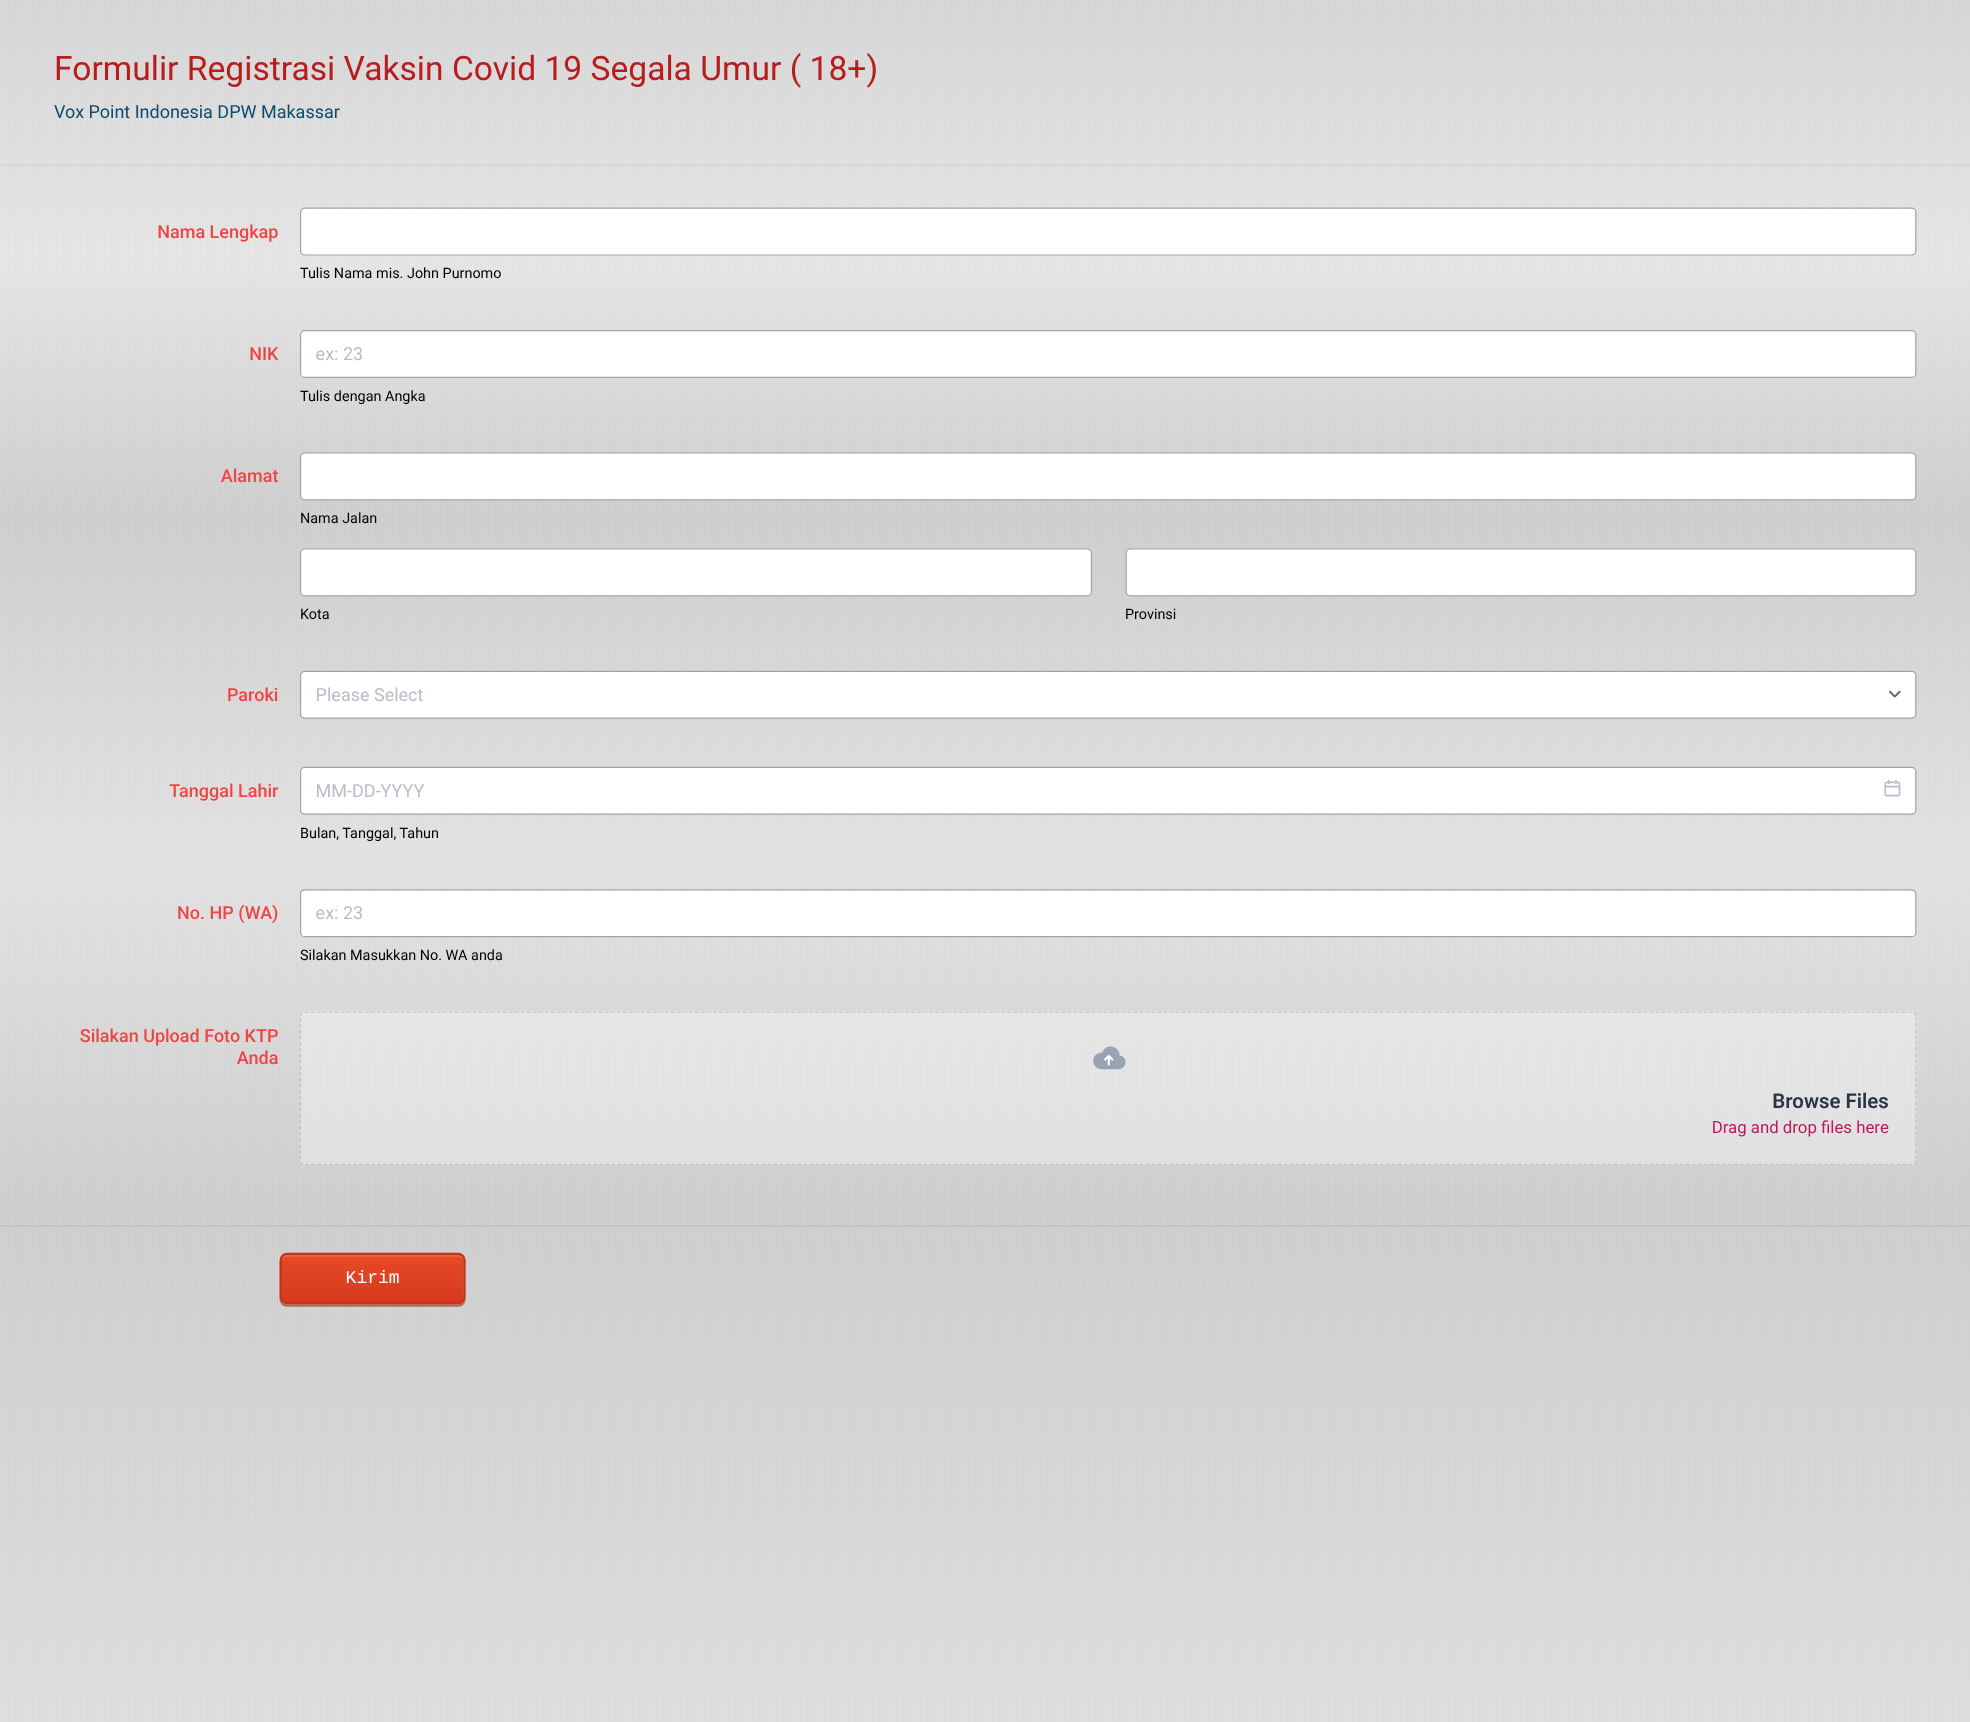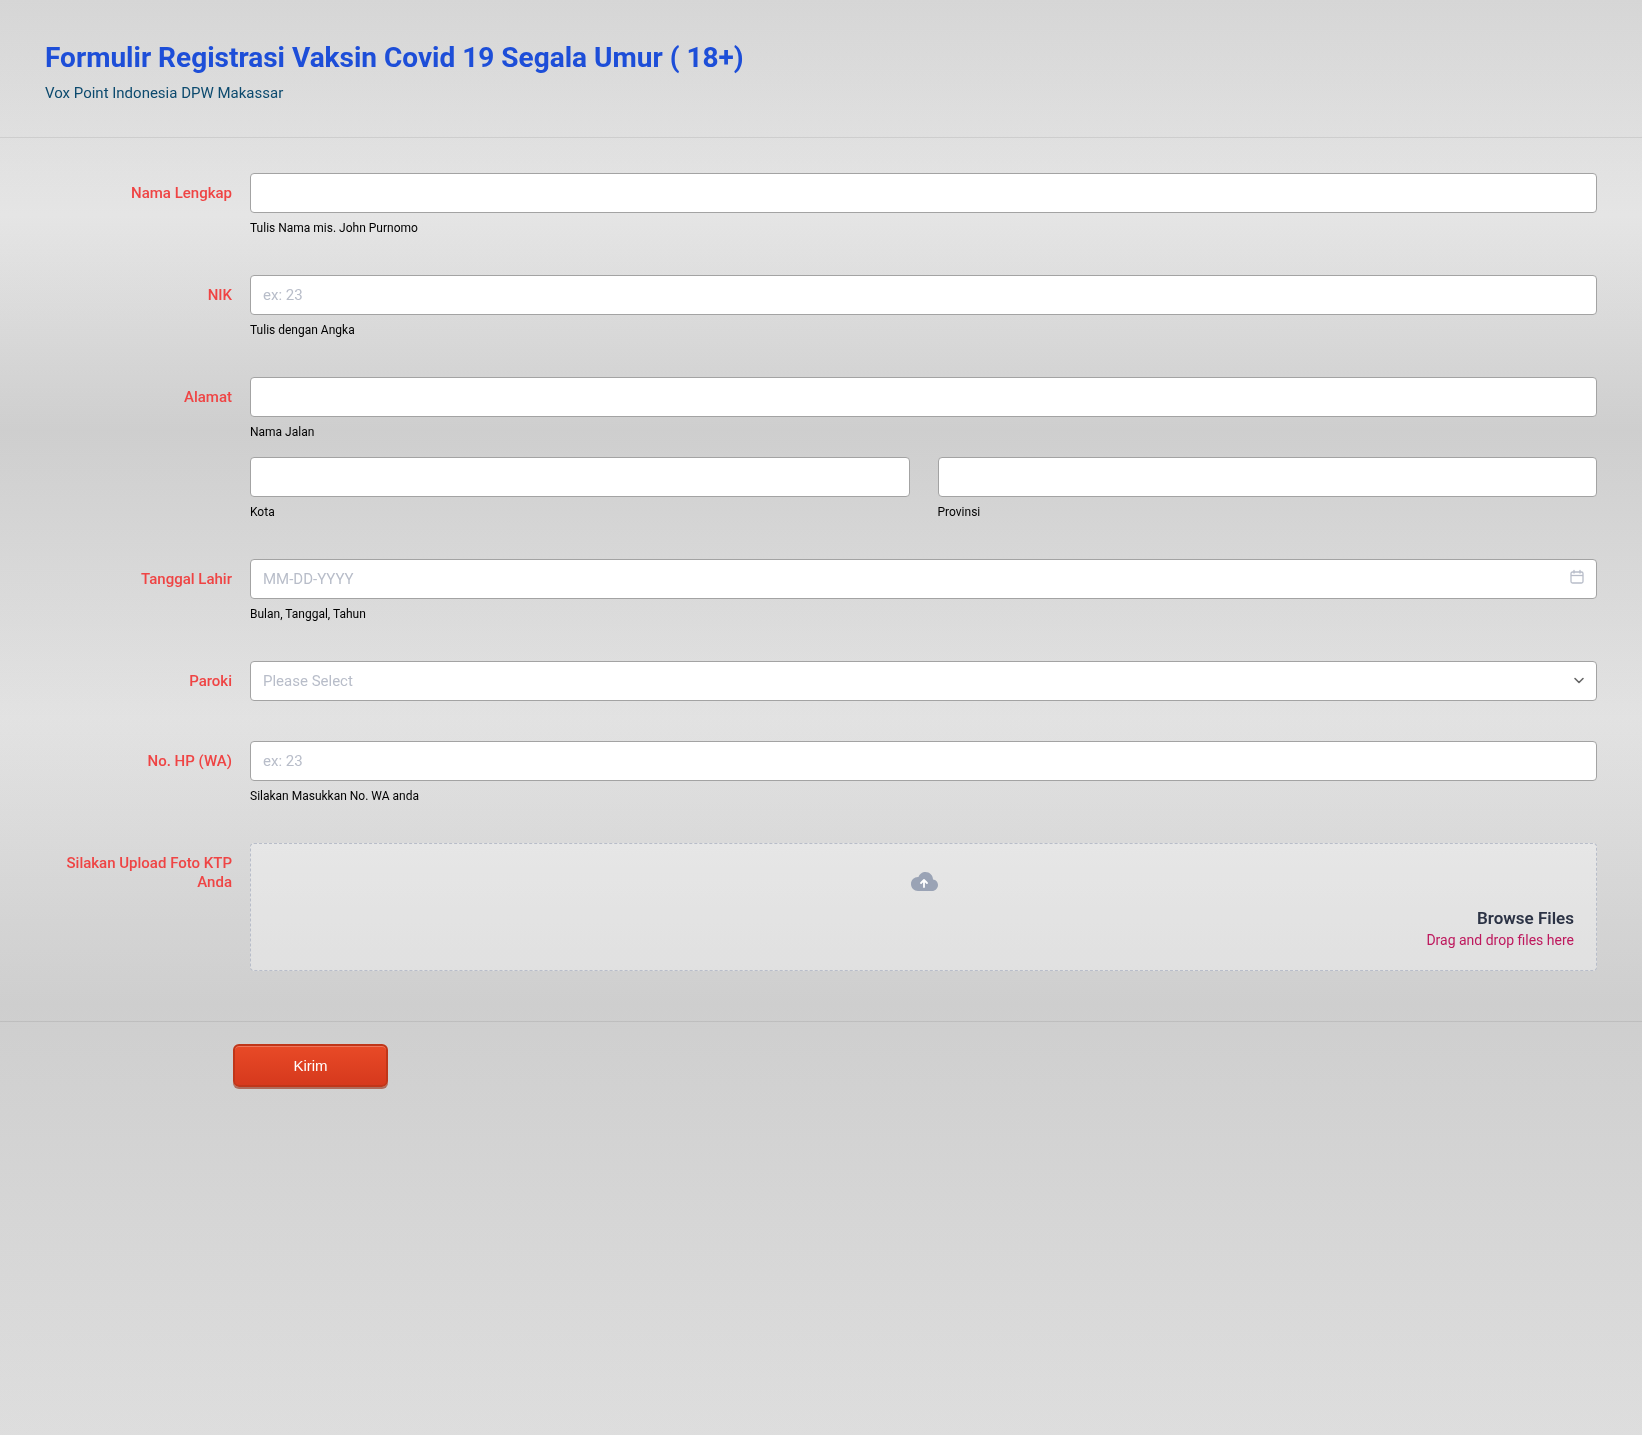--- a/index.html
+++ b/index.html
@@ -18,22 +18,22 @@
       color: #2c3345;
     }
 
     .header-section {
       padding: 40px 45px 35px 45px;
       border-bottom: 1px solid rgba(0,0,0,0.08);
     }
 
     .form-title {
       font-size: 28px;
-      font-weight: 700;
-      color: #1d4ed8;
+      font-weight: 400;
+      color: #b91c1c;
       margin-bottom: 8px;
       line-height: 1.3;
     }
 
     .form-subtitle {
       font-size: 15px;
       color: #0c4a6e;
       font-weight: 400;
     }
 
@@ -176,21 +176,21 @@
       background: linear-gradient(180deg, #e84a27 0%, #d6391d 100%);
       color: #ffffff;
       border: 2px solid #c03619;
       border-radius: 6px;
       padding: 11px 0;
       width: 155px;
       font-size: 15px;
       font-weight: 500;
       cursor: pointer;
       box-shadow: 0 2px 0 rgba(150, 40, 15, 0.6), inset 0 1px 0 rgba(255,255,255,0.25);
-      font-family: Liberation Sans, sans-serif;
+      font-family: Liberation Mono, monospace;
     }
   </style>
 </head>
 <body>
 
 <div class="header-section">
   <h1 class="form-title">Formulir Registrasi Vaksin Covid 19 Segala Umur ( 18+)</h1>
   <div class="form-subtitle">Vox Point Indonesia DPW Makassar</div>
 </div>
 
@@ -231,58 +231,58 @@
         <div>
           <input type="text" class="text-input" value="" style="">
           <span class="sub-label">Provinsi</span>
         </div>
       </div>
     </div>
   </div>
 
   <div class="form-row">
     <div class="form-label-col">
+      <label class="form-label">Paroki</label>
+    </div>
+    <div class="form-input-col">
+      <div class="select-wrapper">
+        <select class="select-input">
+          <option>Please Select</option>
+        </select>
+        <span class="select-chevron">
+          <svg width="12" height="12" viewBox="0 0 12 12">
+            <path d="M2 4 L6 8 L10 4" stroke="#666" stroke-width="1.6" fill="none" stroke-linecap="round" stroke-linejoin="round"></path>
+          </svg>
+        </span>
+      </div>
+    </div>
+  </div>
+
+  <div class="form-row">
+    <div class="form-label-col">
       <label class="form-label">Tanggal Lahir</label>
     </div>
     <div class="form-input-col">
       <div class="date-wrapper">
         <input type="text" class="text-input" placeholder="MM-DD-YYYY" style="">
         <span class="date-icon">
           <svg width="16" height="16" viewBox="0 0 16 16" fill="none">
             <rect x="2" y="3" width="12" height="11" rx="1.5" stroke="#b8bdc9" stroke-width="1.3"></rect>
             <line x1="2" y1="6.5" x2="14" y2="6.5" stroke="#b8bdc9" stroke-width="1.3"></line>
             <line x1="5" y1="1.5" x2="5" y2="4" stroke="#b8bdc9" stroke-width="1.3" stroke-linecap="round"></line>
             <line x1="11" y1="1.5" x2="11" y2="4" stroke="#b8bdc9" stroke-width="1.3" stroke-linecap="round"></line>
           </svg>
         </span>
       </div>
       <span class="sub-label">Bulan, Tanggal, Tahun</span>
     </div>
   </div>
 
   <div class="form-row">
     <div class="form-label-col">
-      <label class="form-label">Paroki</label>
-    </div>
-    <div class="form-input-col">
-      <div class="select-wrapper">
-        <select class="select-input">
-          <option>Please Select</option>
-        </select>
-        <span class="select-chevron">
-          <svg width="12" height="12" viewBox="0 0 12 12">
-            <path d="M2 4 L6 8 L10 4" stroke="#666" stroke-width="1.6" fill="none" stroke-linecap="round" stroke-linejoin="round"></path>
-          </svg>
-        </span>
-      </div>
-    </div>
-  </div>
-
-  <div class="form-row">
-    <div class="form-label-col">
       <label class="form-label">No. HP (WA)</label>
     </div>
     <div class="form-input-col">
       <input type="text" class="text-input" placeholder="ex: 23" style="">
       <span class="sub-label">Silakan Masukkan No. WA anda</span>
     </div>
   </div>
 
   <div class="form-row" style="margin-bottom: 20px;">
     <div class="form-label-col">

